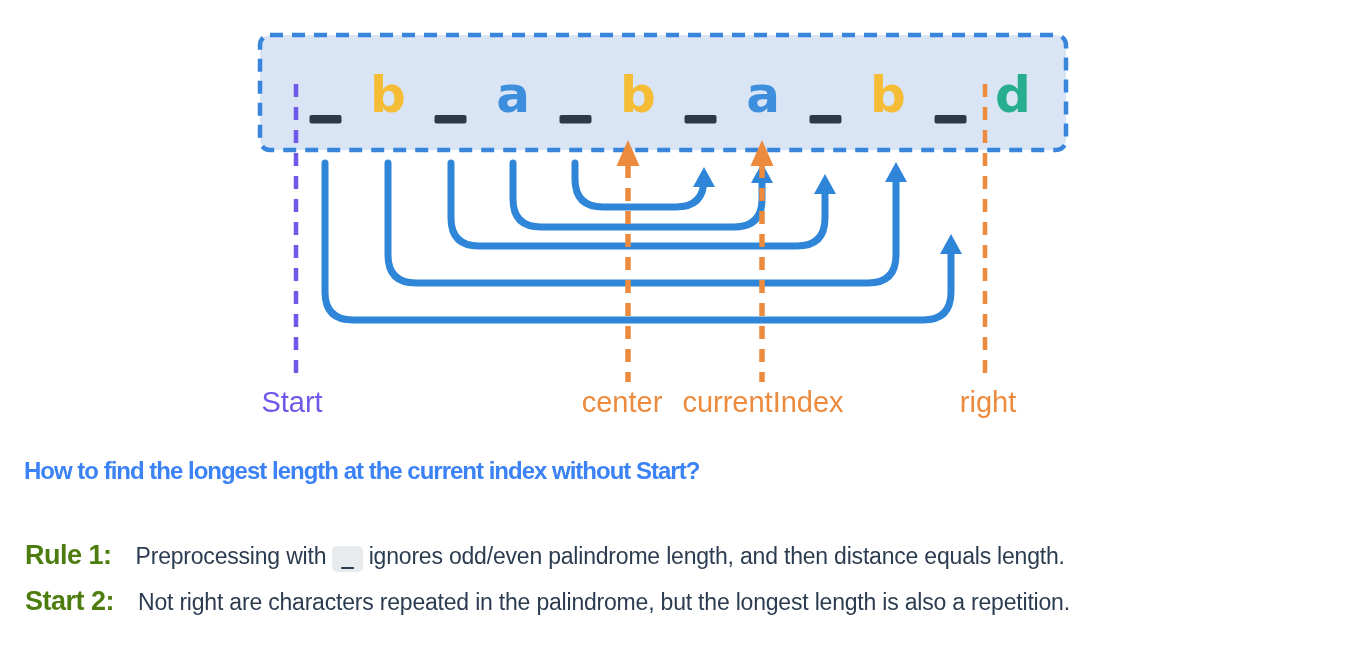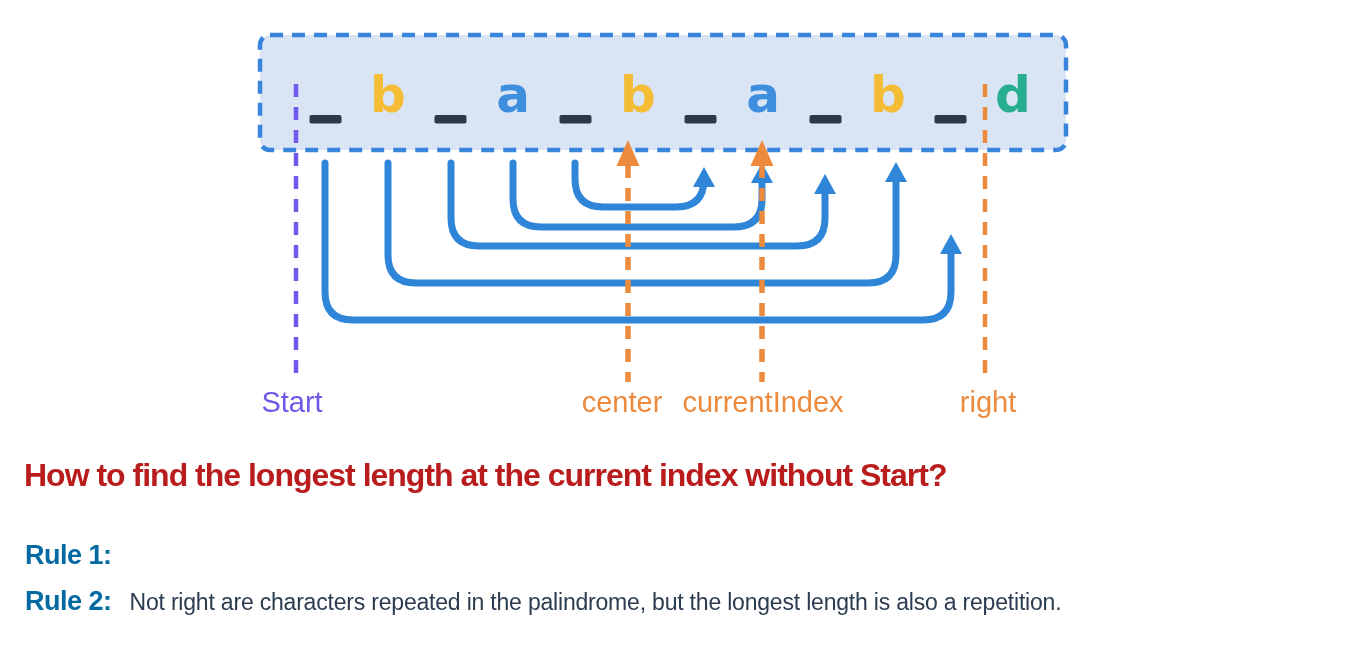--- a/index.html
+++ b/index.html
@@ -14,41 +14,41 @@
   #diagram-svg {
     position: absolute;
     top: 0; left: 0;
     display: block;
   }
   .heading {
     position: absolute;
     top: 457px;
     left: 24px;
     margin: 0;
-    font-size: 32px;
+    font-size: 24px;
     font-weight: bold;
     letter-spacing: -1px;
-    color: #b91c1c;
+    color: #3b82f6;
     white-space: nowrap;
   }
   .rule-row {
     position: absolute;
     left: 25px;
     display: flex;
     align-items: baseline;
     white-space: nowrap;
   }
   .rule-row.r1 { top: 540px; }
   .rule-row.r2 { top: 586px; }
   .rule-label {
     font-size: 27px;
     font-weight: bold;
     letter-spacing: -0.5px;
-    color: #0369a1;
-    margin-right: 18px;
+    color: #4d7c0f;
+    margin-right: 24px;
   }
   .rule-text {
     font-size: 23px;
     letter-spacing: -0.2px;
     color: #2c3c50;
   }
   .chip {
     display: inline-block;
     background: #e8ebee;
     border-radius: 5px;
@@ -99,20 +99,21 @@
       <polygon points="750.5,166 773.5,166 762,140" fill="#ec8a3d"></polygon>
       <text x="763" y="412" fill="#ec8a3d" text-anchor="middle" font-size="29" font-family="&quot;Liberation Sans&quot;, sans-serif">currentIndex</text>
       <line x1="985" y1="84" x2="985" y2="382" stroke="#ec8a3d" stroke-width="4.5" stroke-dasharray="13 10"></line>
       <text x="988" y="412" fill="#ec8a3d" text-anchor="middle" font-size="29" font-family="&quot;Liberation Sans&quot;, sans-serif">right</text>
     </svg>
 
   <h1 class="heading">How to find the longest length at the current index without Start?</h1>
 
   <div class="rule-row r1">
     <span class="rule-label">Rule 1:</span>
+    <span class="rule-text"><span>Preprocessing with</span><span class="chip">_</span><span>ignores odd/even palindrome length, and then distance equals length.</span></span>
   </div>
 
   <div class="rule-row r2">
-    <span class="rule-label">Rule 2:</span>
+    <span class="rule-label">Start 2:</span>
     <span class="rule-text">Not right are characters repeated in the palindrome, but the longest length is also a repetition.</span>
   </div>
 
 </div>
 
 </body></html>

